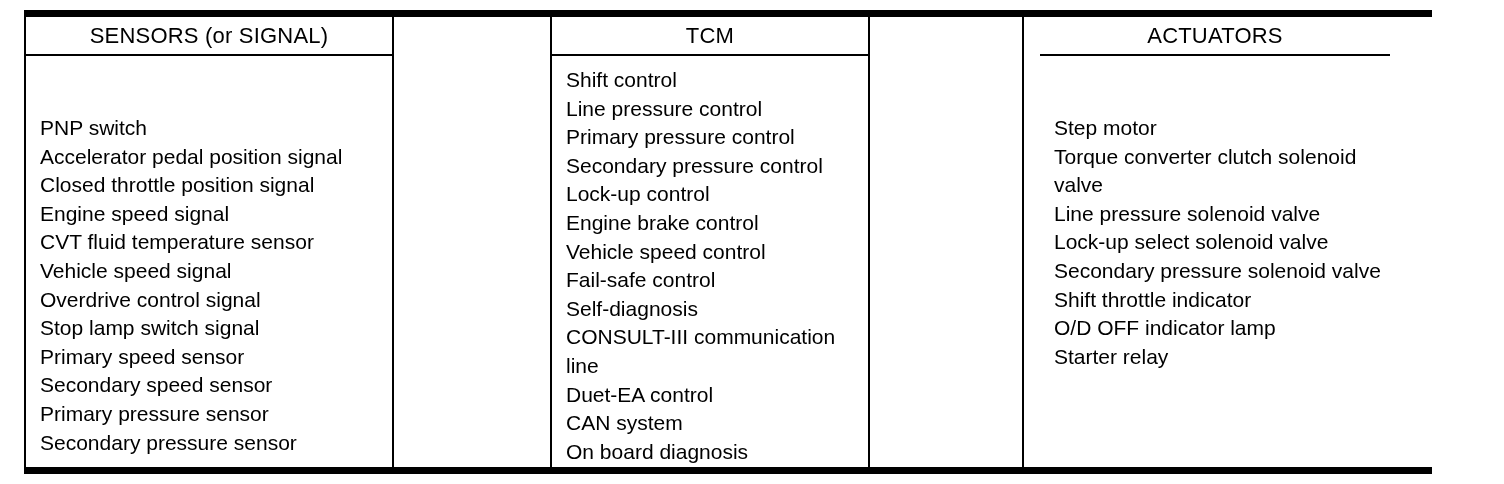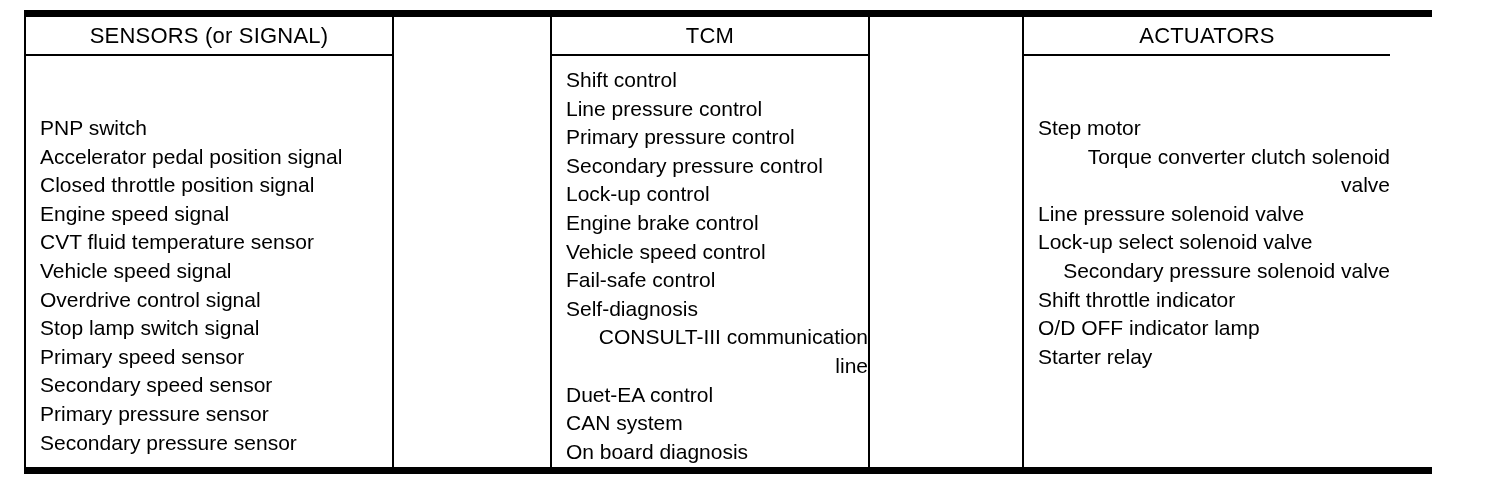--- a/index.html
+++ b/index.html
@@ -64,21 +64,21 @@
 
   
   .col.bordered-l { border-left: 2px solid #000000; }
   .col.bordered-r { border-right: 2px solid #000000; }
 
   
   .col-sensors   { width: 370px; }
   .col-gap-a     { width: 158px; }
   .col-tcm       { width: 318px; }
   .col-gap-b     { width: 154px; }
-  .col-actuators { width: 366px; }
+  .col-actuators { width: 366px; padding-left: 16px; }
 
   .col-head {
     height: 37px;
     flex: 0 0 37px;
     display: flex;
     align-items: center;
     justify-content: center;
     border-bottom: 2px solid #000000;
     font-size: 22px;
     letter-spacing: 0.2px;
@@ -96,21 +96,20 @@
     border-radius: 16px;
   }
   .col-body.indent-pad-top-lg { padding-top: 58px; }
   .col-body.indent-pad-top-sm { padding-top: 10px; }
 
   .entry {
     white-space: nowrap;
   }
   .entry.wrap {
     white-space: normal;
-    text-align: right;
   }
 </style>
 </head>
 <body>
 
 <div id="page">
 
   <div class="table-frame">
 
     <div class="rule-top"></div>

